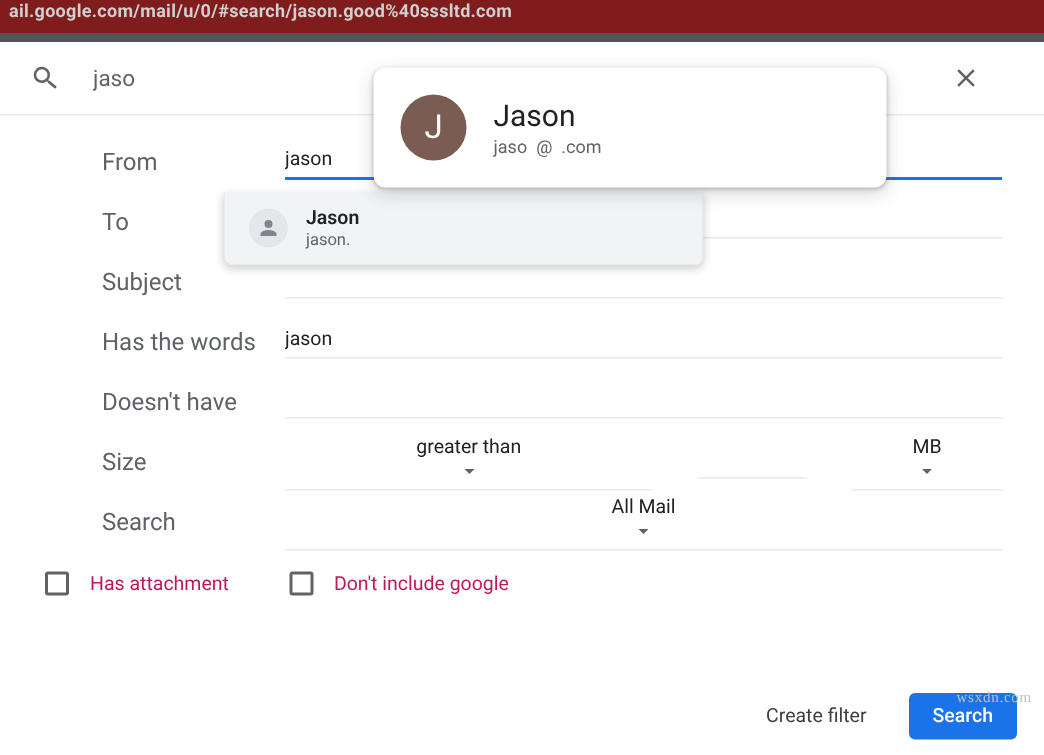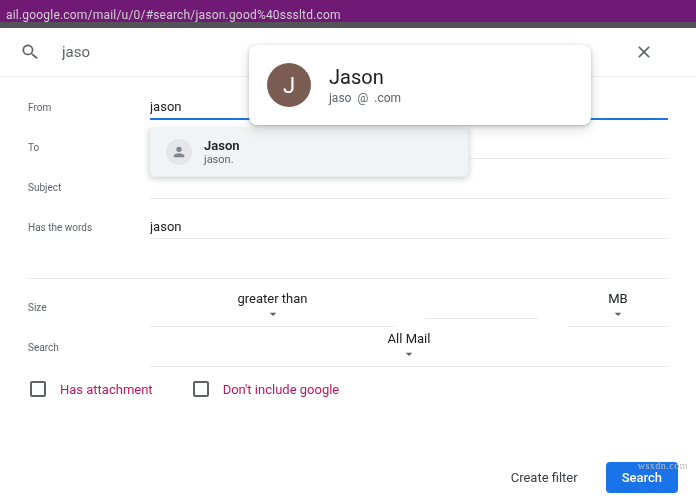--- a/index.html
+++ b/index.html
@@ -1,32 +1,32 @@
 <!DOCTYPE html>
 <html><head>
 <meta charset="utf-8">
 <style>
   * { box-sizing: border-box; margin: 0; padding: 0; font-family: "Google Sans", Roboto, Arial, sans-serif; }
   body { width: 696px; height: 503px; overflow: hidden; background: #fff; position: relative; }
 
-  .urlbar { height: 22px; background: #701a75; color: #bfbfbf; font-size: 12px; display: flex; align-items: flex-end; padding: 0 6px; letter-spacing: .2px; }
+  .urlbar { height: 22px; background: #7f1d1d; color: #bfbfbf; font-size: 12px; display: flex; align-items: flex-start; padding: 0 6px; letter-spacing: .2px; font-weight: bold; }
   .urlbar .path { color: #d0d0d0; }
 
   .topstrip { height: 6px; background: #54535a; }
 
   .searchbar { height: 48px; display: flex; align-items: center; padding: 0 20px; }
   .searchbar svg { width: 20px; height: 20px; fill: #5f6368; margin-right: 22px; }
   .searchbox { flex: 1; border: none; outline: none; font-size: 15px; color: #5f6368; }
   .close-x { width: 24px; height: 24px; fill: #5f6368; cursor: pointer; }
 
   .divider { height: 1px; background: #e8eaed; }
 
   .form { padding: 10px 28px 0 28px; }
   .row { display: flex; align-items: center; height: 40px; }
-  .row .label { width: 122px; font-size: 10px; color: #5f6368; }
+  .row .label { width: 122px; font-size: 16px; color: #5f6368; margin-left: 40px; }
   .row .field { flex: 1; }
   .text-input { width: 100%; border: none; border-bottom: 1px solid #e8eaed; outline: none; font-size: 13px; color: #202124; padding: 4px 0; background: transparent; }
   .text-input.focused { border-bottom: 2px solid #1a73e8; }
   .select-like { display: flex; align-items: center; justify-content: space-between; border-bottom: 1px solid #e8eaed; font-size: 13px; color: #202124; padding: 4px 0; cursor: pointer; flex-direction: column; }
   .select-like svg { width: 16px; height: 16px; fill: #5f6368; }
   .size-row .field { display: flex; gap: 30px; align-items: center; }
   .size-dd { flex: 0 0 245px; }
   .size-num { flex: 1; }
   .size-unit { flex: 0 0 100px; }
   .date-row .field { display: flex; gap: 20px; align-items: center; }
@@ -93,20 +93,21 @@
     <div class="label">Subject</div>
     <div class="field"><input class="text-input" value="" style=""></div>
   </div>
 
   <div class="row">
     <div class="label">Has the words</div>
     <div class="field"><input class="text-input" value="jason" style=""></div>
   </div>
 
   <div class="row">
+    <div class="label">Doesn't have</div>
     <div class="field"><input class="text-input" value="" style=""></div>
   </div>
 
   <div class="row size-row">
     <div class="label">Size</div>
     <div class="field">
       <div class="select-like size-dd">
         <span>greater than</span>
         <svg viewBox="0 0 24 24">
             <path d="M7 10l5 5 5-5z"></path>

